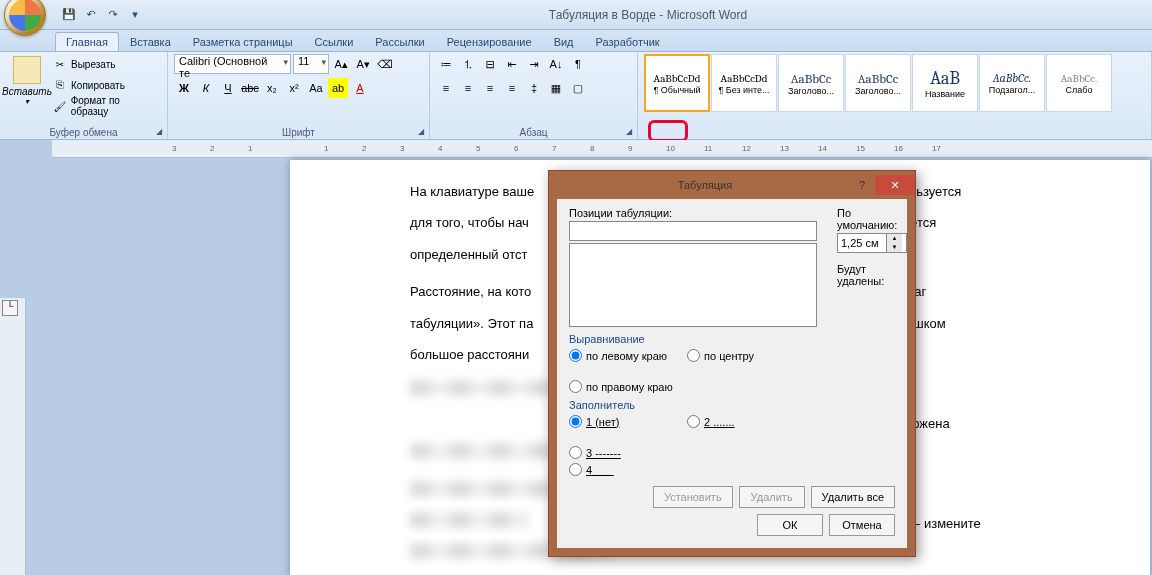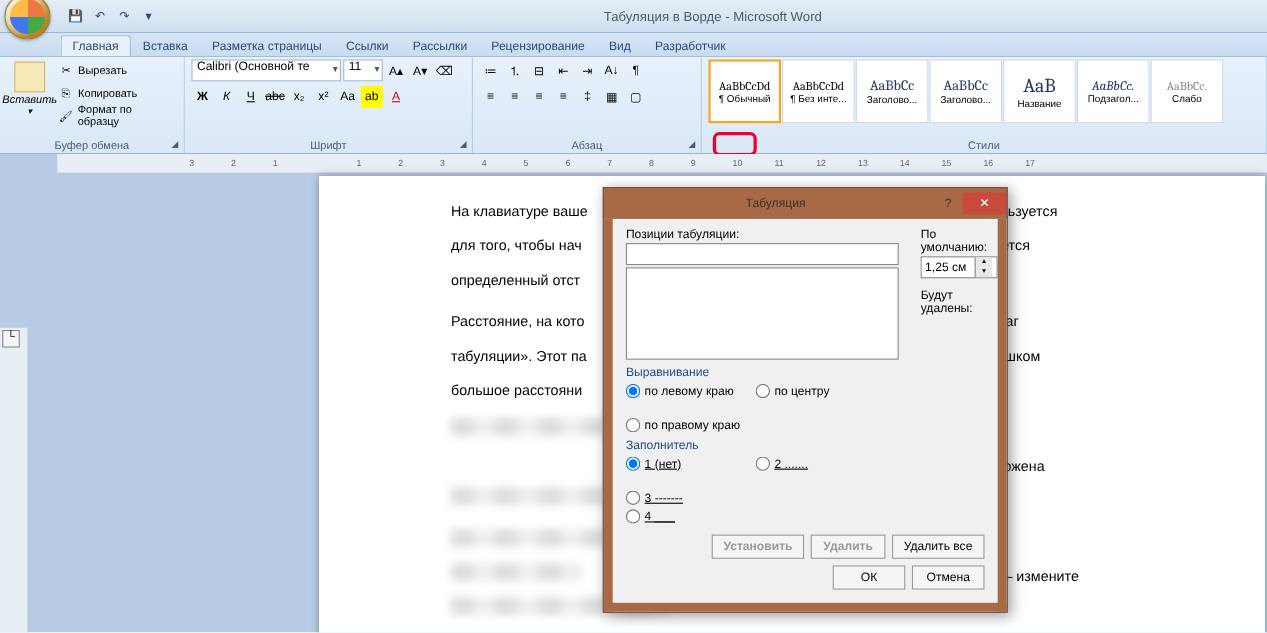--- a/index.html
+++ b/index.html
@@ -69,21 +69,21 @@
 .dlg-spin-btns { width: 16px; display: flex; flex-direction: column; font-size: 6px; }
 .dlg-spin-btns span { height: 9px; border-left: 1px solid #888; text-align: center; line-height: 9px; background: #e8e8e8; }
 .dlg-list { width: 248px; height: 84px; border: 1px solid #888; background: #fff; margin-top: 2px; }
 .dlg-section { margin-top: 6px; }
 .dlg-section-title { color: #1a4a8a; margin-bottom: 4px; }
 .radio-row { display: flex; gap: 18px; flex-wrap: wrap; }
 .radio-row label { display: flex; align-items: center; gap: 4px; min-width: 100px; }
 .radio-row input { margin: 0; }
 .dlg-btns { display: flex; gap: 6px; justify-content: flex-end; margin-top: 10px; }
 .dlg-btn { height: 22px; padding: 0 10px; border: 1px solid #999; background: #f5f5f5; font-size: 11px; min-width: 66px; }
-.dlg-btn:disabled { color: #999; font-weight: bold; }
+.dlg-btn:disabled { color: #999; }
 
 .blur { filter: blur(4px); color: #bbb; display: inline-block; width: 280px; height: 16px; background: repeating-linear-gradient(90deg,#ddd 0 20px,#eee 20px 40px); }
 
 .ruler-ticks { position: absolute; inset: 0; display: flex; align-items: center; padding-left: 120px; gap: 0; }
 .ruler-ticks span { display: inline-block; width: 38px; text-align: left; font-size: 8px; color: #666; }
 </style>
 </head>
 <body>
 
 <div class="titlebar">
@@ -132,21 +132,21 @@
           </div>
       </div>
     </div>
     <div class="rgroup-title">Буфер обмена</div>
     <div class="rgroup-launcher">◢</div>
   </div>
 
   <div class="rgroup" style="width:262px">
     <div class="rgroup-body" style="flex-direction:column;gap:4px">
       <div class="font-row">
-        <div class="combo" style="width:136px">Calibri (Основной те</div>
+        <div class="combo" style="width:117px">Calibri (Основной те</div>
         <div class="combo" style="width:36px">11</div>
         <span class="ribbon-ico">A▴</span>
         <span class="ribbon-ico">A▾</span>
         <span class="ribbon-ico">⌫</span>
       </div>
       <div class="font-row">
         <span class="ribbon-ico">
             <b>Ж</b>
           </span>
         <span class="ribbon-ico">
@@ -222,21 +222,20 @@
         <div class="style-item">
             <span class="style-sample" style="font-size:12px;font-style:italic">AaBbCc.</span>
             <span>Подзагол...</span>
           </div>
         <div class="style-item">
             <span class="style-sample" style="font-size:11px;color:#888">AaBbCc.</span>
             <span>Слабо</span>
           </div>
       </div>
     </div>
-    <div class="rgroup-title">Стили</div>
   </div>
 </div>
 
 <div class="highlight" style="left:648px;top:120px"></div>
 
 <div class="workspace">
   <div class="ruler-v">
     <div class="tab-box">└</div>
   </div>
   <div class="ruler-h">

